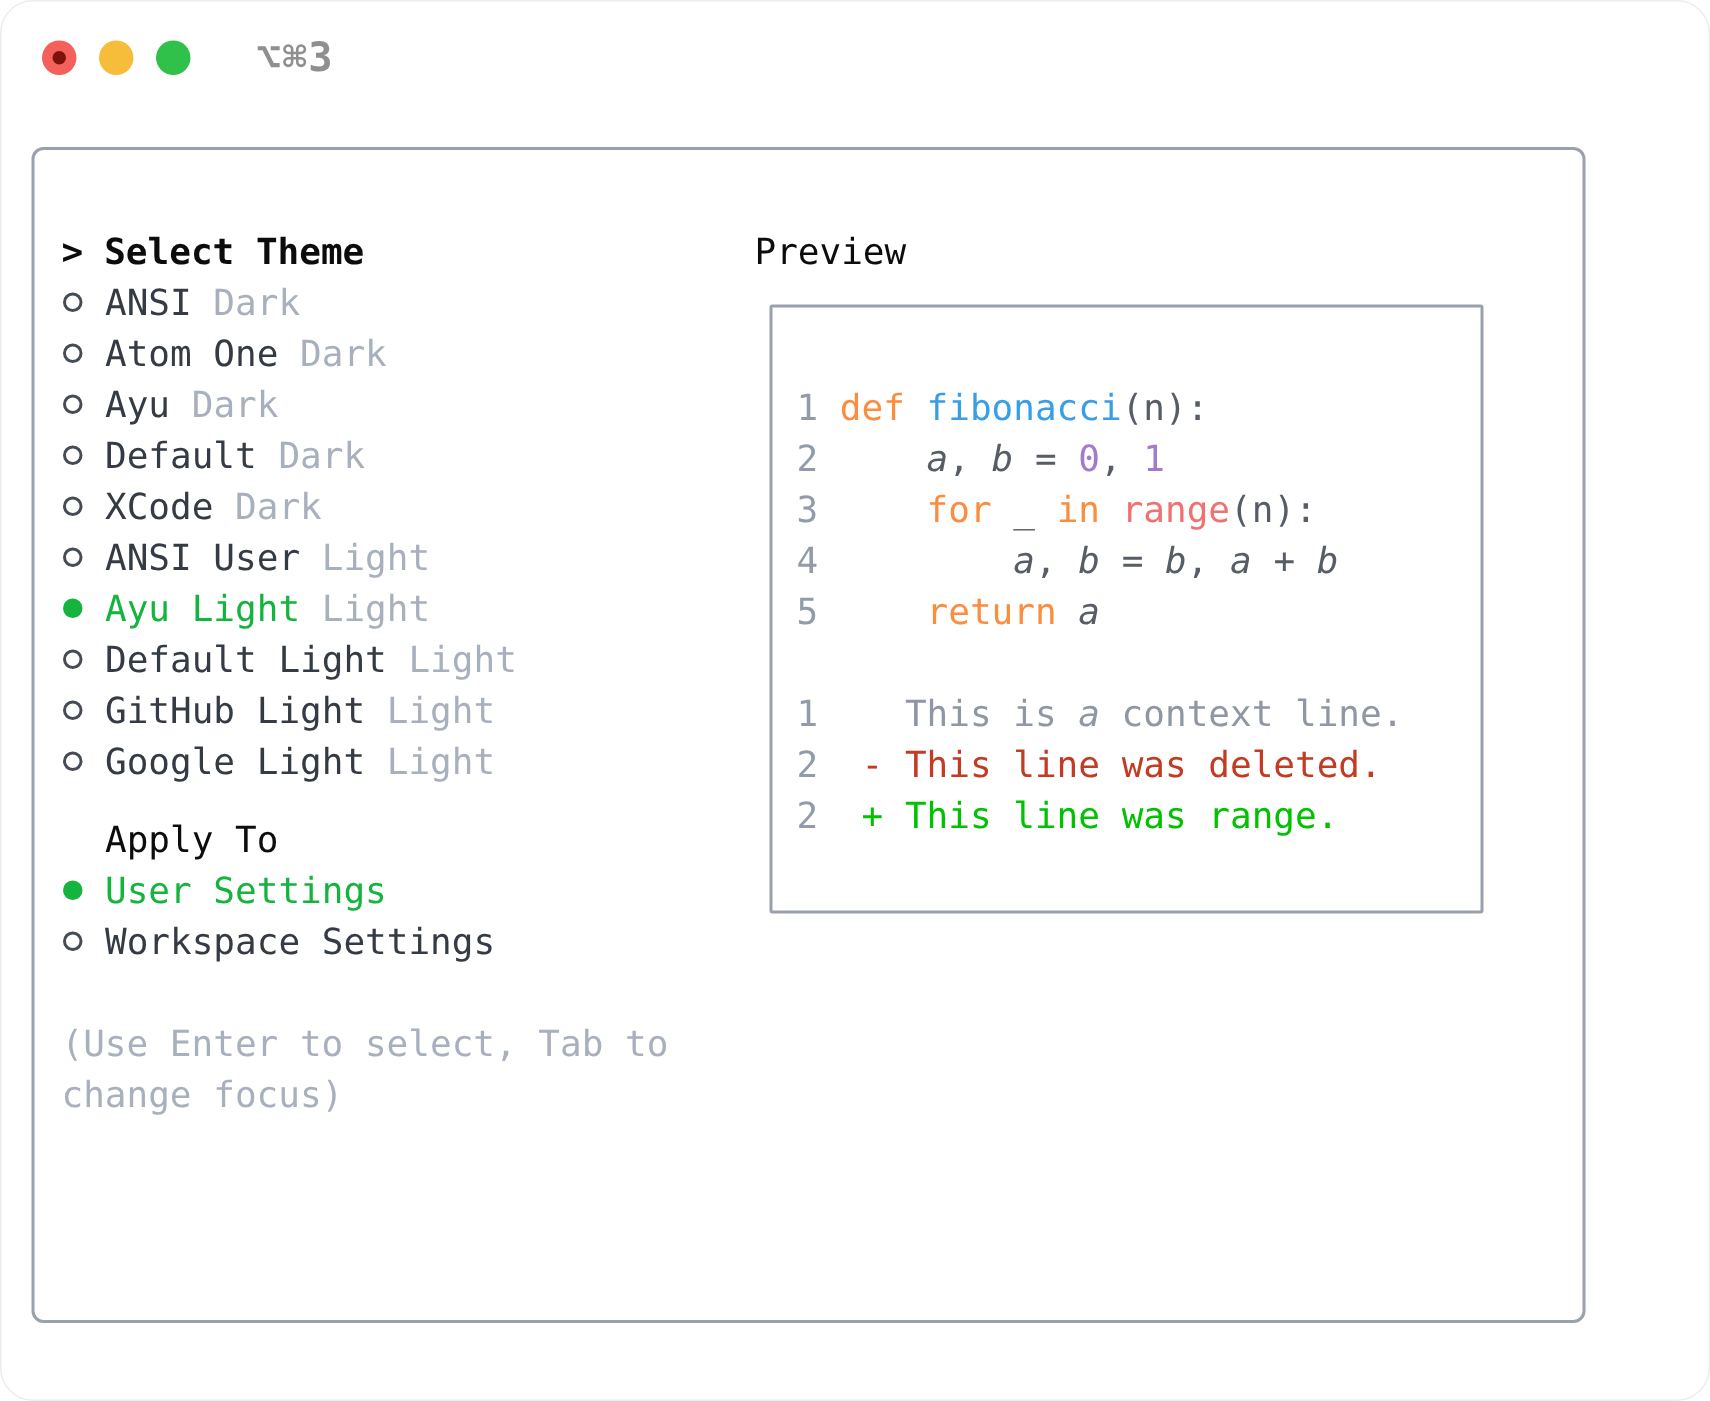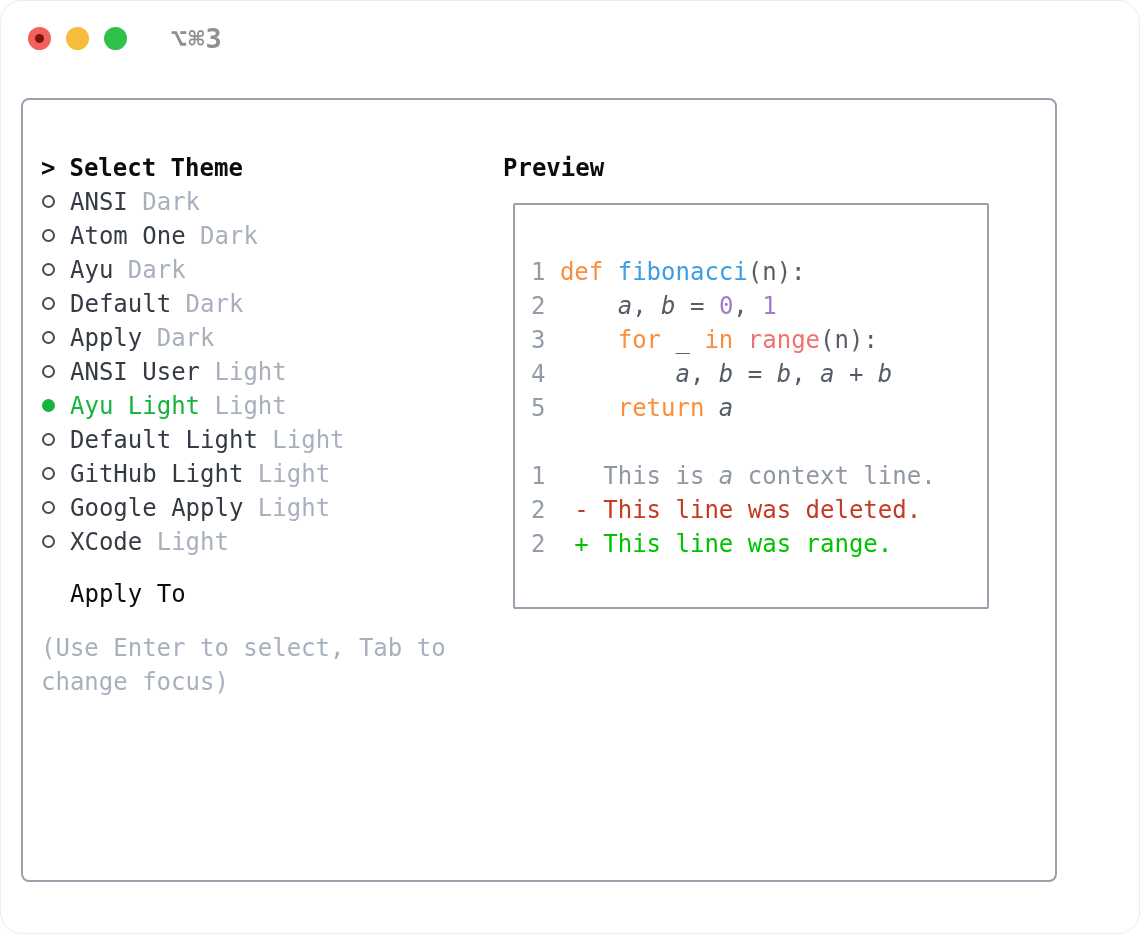--- a/index.html
+++ b/index.html
@@ -36,25 +36,25 @@
   .header-row .prompt{color:var(--heading);}
   .header-row .h-title{margin-left:14px;}
   .apply-title{margin-top:18px;padding-left:29px;font-weight:normal;color:var(--heading);}
   .option{padding-left:29px;cursor:default;}
   .radio{position:absolute;left:1px;top:10px;width:13px;height:13px;box-sizing:border-box;
          border:2px solid var(--radio-ring);border-radius:50%;}
   .radio.filled{border-color:var(--selected-green);background:var(--selected-green);}
   .option .oname{color:var(--text-primary);}
   .option.selected .oname{color:var(--selected-green);}
   .option .ovar{color:var(--text-secondary);margin-top:36px;}
-  #hint{margin-top:20px;}
+  #hint{margin-top:34px;}
   #hint .trow{color:var(--text-secondary);}
   
   .preview-title{position:absolute;left:480px;top:51px;height:34px;line-height:34px;
-                 font-size:24px;font-weight:bold;color:var(--heading);}
+                 font-size:24px;font-weight:normal;color:var(--heading);}
   .preview-box{position:absolute;left:490px;top:103px;width:476px;height:406px;box-sizing:border-box;
                border:2px solid var(--border-gray);border-radius:2px;background:#fff;
                padding:50px 0 0 16px;overflow:hidden;}
   .cline{white-space:pre;height:34px;line-height:34px;font-size:24px;color:var(--code-text);}
   .tk-ln{color:var(--line-number);}
   .tk-plain{color:var(--code-text);}
   .tk-kw{color:var(--keyword-orange);text-align:center;}
   .tk-fn{color:var(--function-blue);}
   .tk-num{color:var(--number-purple);}
   .tk-call{color:var(--call-red);}
@@ -80,29 +80,32 @@
 
   <div class="panel">
 
     <div class="left-col">
       <div class="trow header-row"><span class="prompt">&gt;</span><span class="h-title">Select Theme</span></div>
       <div id="theme-list">
           <div class="trow option"><span class="radio"></span><span class="oname">ANSI</span><span class="ovar"> Dark</span></div>
           <div class="trow option"><span class="radio"></span><span class="oname">Atom One</span><span class="ovar"> Dark</span></div>
           <div class="trow option"><span class="radio"></span><span class="oname">Ayu</span><span class="ovar"> Dark</span></div>
           <div class="trow option"><span class="radio"></span><span class="oname">Default</span><span class="ovar"> Dark</span></div>
-          <div class="trow option"><span class="radio"></span><span class="oname">Apply</span><span class="ovar"> Dark</span></div>
+          <div class="trow option"><span class="radio"></span><span class="oname">XCode</span><span class="ovar"> Dark</span></div>
           <div class="trow option"><span class="radio"></span><span class="oname">ANSI User</span><span class="ovar"> Light</span></div>
           <div class="trow option selected"><span class="radio filled"></span><span class="oname">Ayu Light</span><span class="ovar"> Light</span></div>
           <div class="trow option"><span class="radio"></span><span class="oname">Default Light</span><span class="ovar"> Light</span></div>
           <div class="trow option"><span class="radio"></span><span class="oname">GitHub Light</span><span class="ovar"> Light</span></div>
-          <div class="trow option"><span class="radio"></span><span class="oname">Google Apply</span><span class="ovar"> Light</span></div>
-          <div class="trow option"><span class="radio"></span><span class="oname">XCode</span><span class="ovar"> Light</span></div>
+          <div class="trow option"><span class="radio"></span><span class="oname">Google Light</span><span class="ovar"> Light</span></div>
         </div>
       <div class="trow apply-title">Apply To</div>
+      <div id="apply-list">
+          <div class="trow option selected"><span class="radio filled"></span><span class="oname">User Settings</span></div>
+          <div class="trow option"><span class="radio"></span><span class="oname">Workspace Settings</span></div>
+        </div>
       <div id="hint">
           <div class="trow">(Use Enter to select, Tab to</div>
           <div class="trow">change focus)</div>
         </div>
     </div>
 
     <div class="preview-title">Preview</div>
     <div class="preview-box">
       <div id="code">
           <div class="cline"><span class="tk-ln">1</span><span class="tk-plain"> </span><span class="tk-kw">def</span><span class="tk-plain"> </span><span class="tk-fn">fibonacci</span><span class="tk-plain">(n):</span></div>

